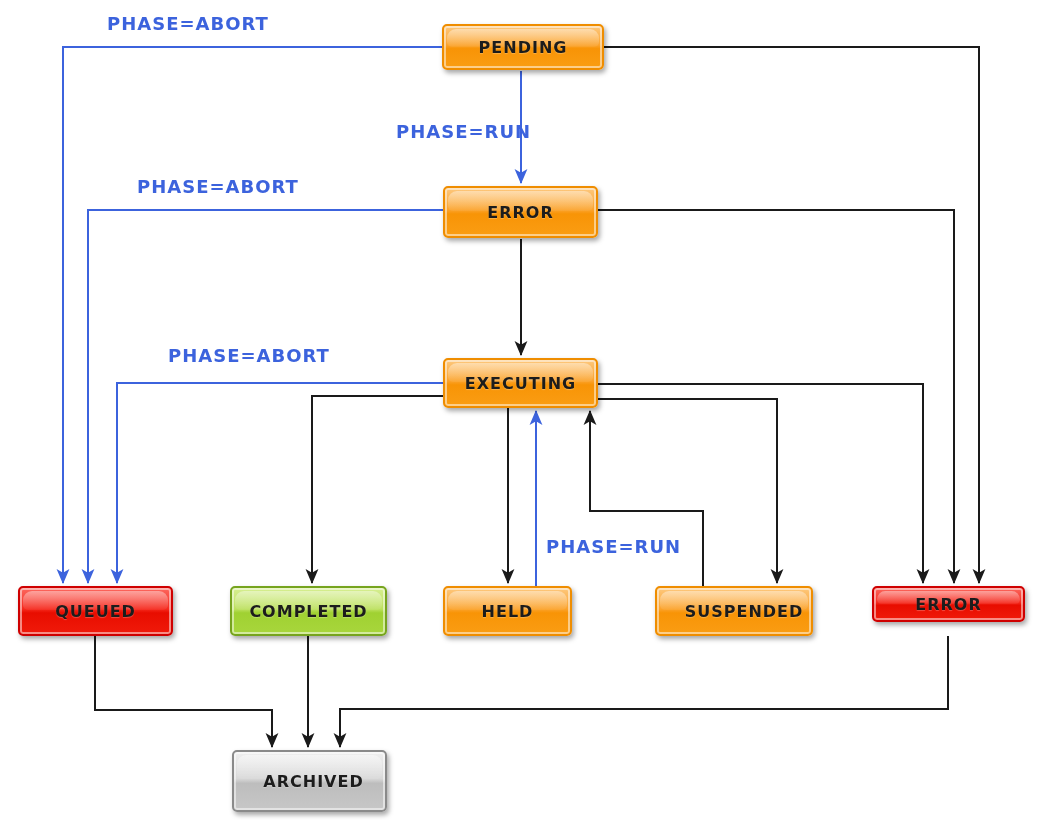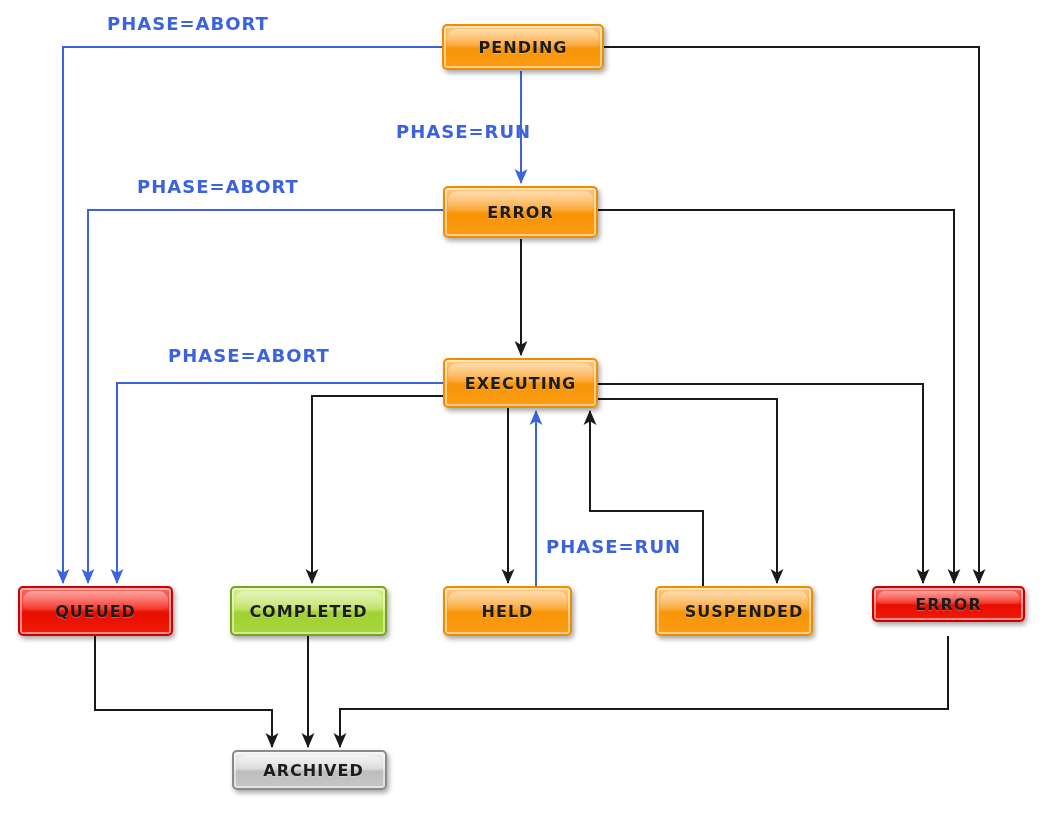--- a/index.html
+++ b/index.html
@@ -84,21 +84,21 @@
       </div>
       <div class="node orange" style="left: 443px; top: 586px; width: 129px; height: 50px;">
         <span class="node-label">HELD</span>
       </div>
       <div class="node orange" style="left: 655px; top: 586px; width: 158px; height: 50px; padding-left: 20px;">
         <span class="node-label">SUSPENDED</span>
       </div>
       <div class="node red" style="left: 872px; top: 586px; width: 153px; height: 36px; text-align: right;">
         <span class="node-label">ERROR</span>
       </div>
-      <div class="node gray" style="left: 232px; top: 750px; width: 155px; height: 40px; padding-left: 8px;">
+      <div class="node gray" style="left: 232px; top: 750px; width: 155px; height: 62px; padding-left: 8px;">
         <span class="node-label">ARCHIVED</span>
       </div>
     </div>
   <div id="label-layer">
       <div class="edge-label" style="left: 396px; top: 121px;">PHASE=RUN</div>
       <div class="edge-label" style="left: 107px; top: 13px;">PHASE=ABORT</div>
       <div class="edge-label" style="left: 137px; top: 176px;">PHASE=ABORT</div>
       <div class="edge-label" style="left: 168px; top: 345px;">PHASE=ABORT</div>
       <div class="edge-label" style="left: 546px; top: 536px;">PHASE=RUN</div>
     </div>

